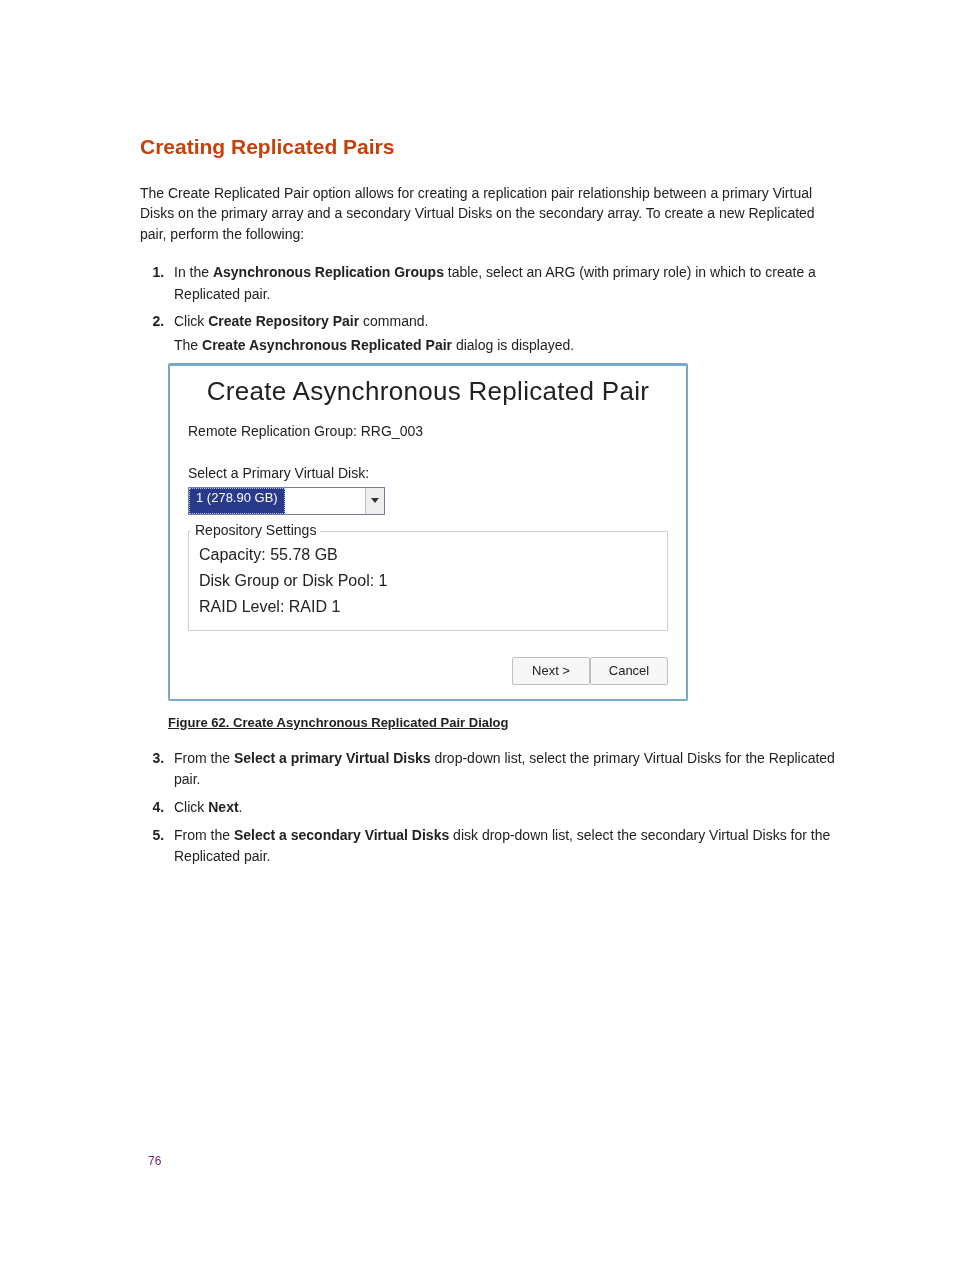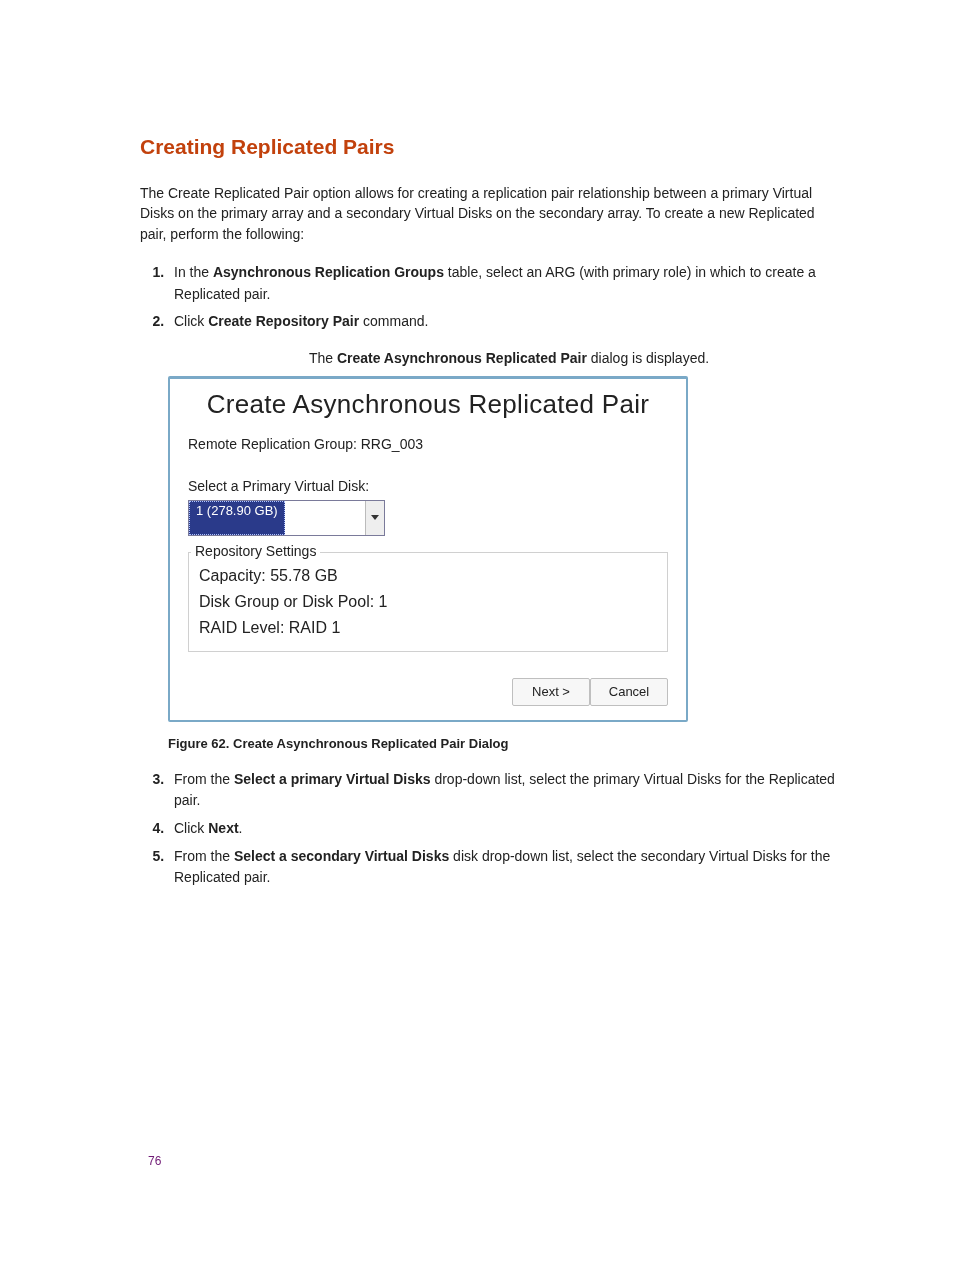--- a/index.html
+++ b/index.html
@@ -38,22 +38,21 @@
   ol.steps > li {
     padding-left: 6px;
     margin-bottom: 6px;
   }
   ol.steps > li::marker {
     font-weight: 700;
   }
   .bold { font-weight: 700; }
   .sub-line {
     display: block;
-    margin-top: 15px;
-    text-align: center;
+    margin-top: 2px;
   }
 
   
   .dialog-wrap {
     margin: 6px 0 14px 28px;
   }
   .dialog {
     width: 520px;
     border: 2px solid #7aa9c7;
     border-top: 3px solid #7aa9c7;
@@ -76,21 +75,21 @@
     font-family: "Segoe UI", sans-serif;
     color: #222;
     margin: 6px 0;
   }
   .dialog-spacer { height: 14px; }
 
   .dropdown {
     display: inline-flex;
     align-items: stretch;
     border: 1px solid #7a7a9a;
-    height: 36px;
+    height: 28px;
     box-sizing: border-box;
     background: #fff;
   }
   .dropdown-value {
     background: #2a3a8a;
     color: #fff;
     font-size: 13px;
     line-height: 18px;
     padding: 0 6px;
     font-family: "Segoe UI", sans-serif;
@@ -151,20 +150,21 @@
     justify-content: center;
     font-family: "Segoe UI", sans-serif;
     color: #222;
   }
 
   .figure-caption {
     font-size: 13px;
     font-weight: 700;
     margin: 10px 0 18px 28px;
     color: #222;
+    text-decoration: underline;
   }
 
   .page-number {
     position: absolute;
     bottom: 100px;
     left: 148px;
     font-size: 12px;
     color: #701a75;
   }
 </style>

